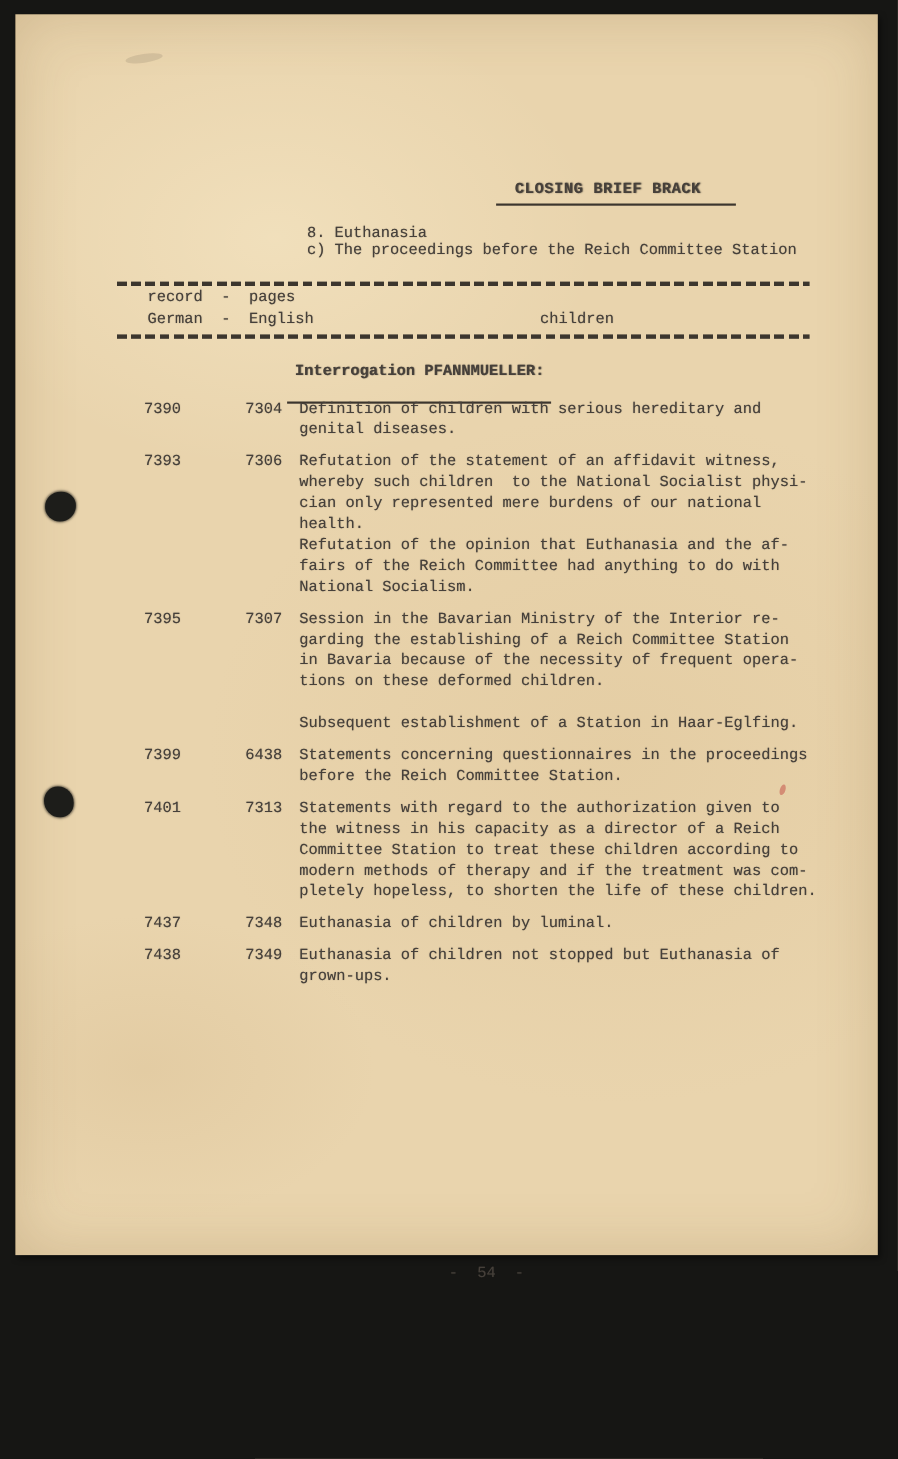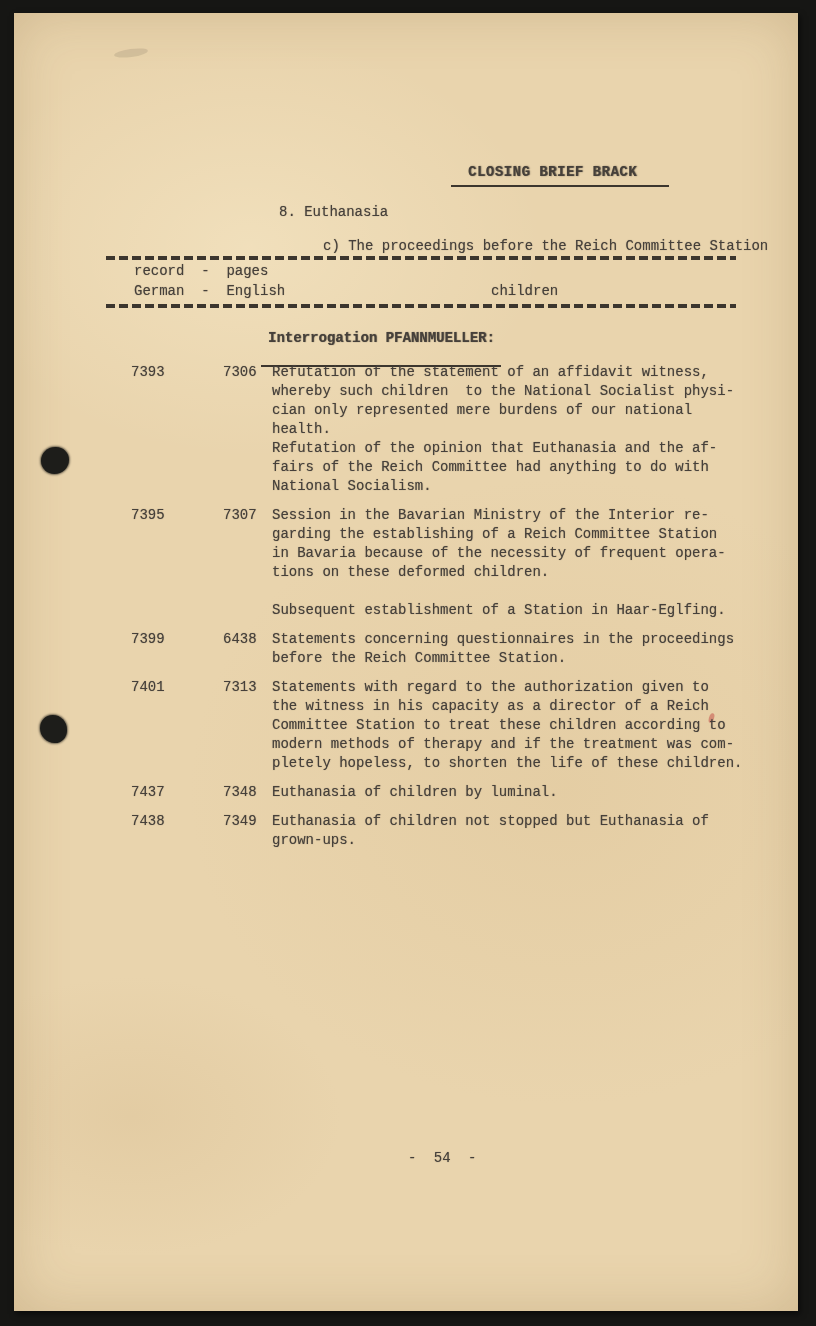--- a/index.html
+++ b/index.html
@@ -10,21 +10,21 @@
     font-family: "Liberation Mono", "DejaVu Sans Mono", monospace;
   }
   .canvas {
     position: relative;
     width: 816px; height: 1326px;
     background: #161614;
   }
   .paper {
     position: absolute;
     left: 14px; top: 13px;
-    width: 784px; height: 1298px;
+    width: 784px; height: 1128px;
     background-color: #e9d4ad;
     background-image:
       radial-gradient(ellipse 420px 300px at 30% 18%, rgba(255,244,214,0.35), rgba(255,244,214,0) 70%),
       radial-gradient(ellipse 500px 420px at 70% 60%, rgba(214,185,136,0.25), rgba(214,185,136,0) 75%),
       radial-gradient(ellipse 300px 200px at 15% 85%, rgba(205,175,128,0.22), rgba(205,175,128,0) 70%);
     box-shadow:
       inset 0 0 55px rgba(121,92,47,0.22),
       2px 3px 6px rgba(0,0,0,0.55);
     color: #46403a;
     font-size: 14px;
@@ -47,21 +47,21 @@
     padding-bottom: 3px;
   }
   .title-wrap span {
     display: inline-block;
     margin-left: 17px;
     font-weight: bold;
     letter-spacing: 0.5px;
     text-shadow: 0.8px 0.4px 1.2px rgba(62,56,48,0.8);
   }
   .section      { position: absolute; left: 265px; top: 190px; white-space: pre; }
-  .subsection   { position: absolute; left: 265px; top: 224px; white-space: pre; margin-left: 44px; }
+  .subsection   { position: absolute; left: 265px; top: 206px; white-space: pre; }
 
   .dash-line {
     position: absolute;
     left: 92px; width: 630px; height: 4px;
     background-image: repeating-linear-gradient(90deg,
       #3c362e 0px, #3c362e 9px, rgba(60,54,46,0) 9px, rgba(60,54,46,0) 13px);
   }
   .dash-top    { top: 243px; }
   .dash-bottom { top: 291px; }
 
@@ -134,20 +134,26 @@
     <div class="colhead-line2">German  -  English</div>
     <div class="colhead-contents">children</div>
     <div class="dash-line dash-bottom"></div>
 
     <div class="interrogation">
       <span>Interrogation PFANNMUELLER:</span>
     </div>
 
     <div class="rows">
 
+      <div class="row">
+        <span class="rec">7390</span>
+        <span class="pg">7304</span>
+        <div class="cts">Definition of children with serious hereditary and
+genital diseases.</div>
+      </div>
 
       <div class="row">
         <span class="rec">7393</span>
         <span class="pg">7306</span>
         <div class="cts">Refutation of the statement of an affidavit witness,
 whereby such children  to the National Socialist physi-
 cian only represented mere burdens of our national
 health.
 Refutation of the opinion that Euthanasia and the af-
 fairs of the Reich Committee had anything to do with

